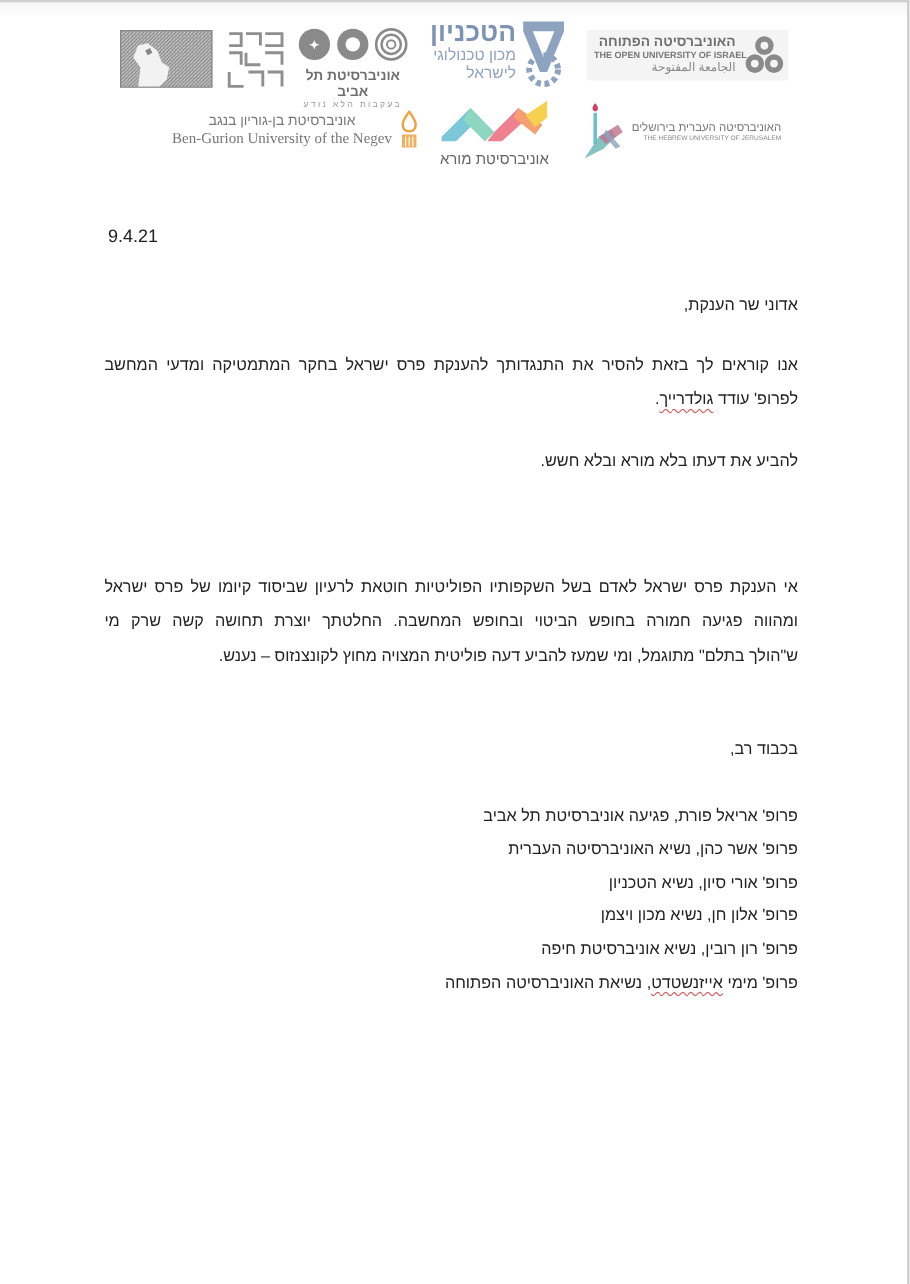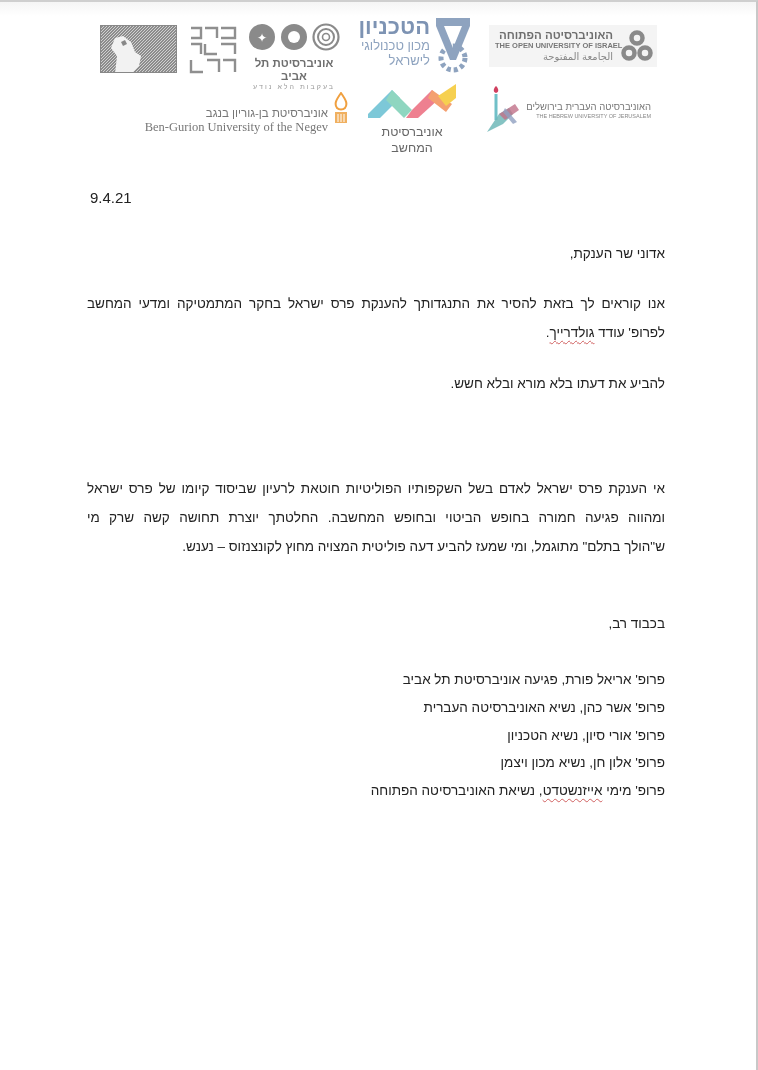--- a/index.html
+++ b/index.html
@@ -112,40 +112,40 @@
   <svg style="position:absolute; left:132px; top:5px;" width="32" height="32" viewBox="0 0 32 32">
     <g fill="none" stroke="#8a8a8a" stroke-width="4.5">
       <circle cx="16" cy="8" r="5.5"></circle>
       <circle cx="8" cy="23" r="5.5"></circle>
       <circle cx="24" cy="23" r="5.5"></circle>
     </g>
   </svg>
 </div>
 
 <div class="logo" style="left:142px; top:92px; width:208px; height:34px;">
-  <div style="position:absolute; left:0; top:2px; width:186px; text-align:right;margin-top:12px;">
+  <div style="position:absolute; left:0; top:2px; width:186px; text-align:center;">
     <div class="logo-text" style="direction:rtl; font-size:11.5px; color:#777; line-height:14px;">אוניברסיטת בן-גוריון בנגב</div>
     <div class="logo-text" style="font-family:'Liberation Serif', 'DejaVu Serif', serif; font-size:12.5px; color:#777; line-height:15px; white-space:nowrap;">Ben-Gurion University of the Negev</div>
   </div>
   <svg style="position:absolute; left:190px; top:0;" width="18" height="32" viewBox="0 0 18 32">
     <path d="M9 1 C4 8 2 12 5 16 C7 18 11 18 13 16 C16 12 14 8 9 1 Z" fill="none" stroke="#f0a040" stroke-width="2"></path>
     <path d="M3 20 H15 V31 H3 Z" fill="#f0b060"></path>
     <path d="M6 22 V30 M9 22 V30 M12 22 V30" stroke="#fff" stroke-width="1"></path>
   </svg>
 </div>
 
 <div class="logo" style="left:366px; top:84px; width:92px; height:56px;">
   <svg width="92" height="34" viewBox="0 0 92 34">
     <polygon points="2,30 26,6 34,14 14,34 2,34" fill="#7dc8d8"></polygon>
     <polygon points="26,6 46,26 38,34 20,16" fill="#8fd6c0"></polygon>
     <polygon points="46,26 66,6 74,14 52,34 40,34" fill="#ee8090"></polygon>
     <polygon points="66,6 86,20 80,28 62,14" fill="#f4a070"></polygon>
     <polygon points="72,12 90,0 90,14 80,22" fill="#f6d050"></polygon>
   </svg>
-  <div class="logo-text" style="direction:rtl; text-align:center; font-size:12.5px; color:#666; line-height:16px; margin-top:2px;">אוניברסיטת המחשב</div>
+  <div class="logo-text" style="direction:rtl; text-align:center; font-size:12.5px; color:#666; line-height:16px; margin-top:2px;">אוניברסיטת מורא</div>
 </div>
 
 <div class="logo" style="left:485px; top:84px; width:170px; height:52px;">
   <svg style="position:absolute; left:0; top:0;" width="40" height="50" viewBox="0 0 40 50">
     <path d="M11 2 C8 5 8 8 11 9 C14 8 14 5 11 2 Z" fill="#d04060"></path>
     <rect x="9.5" y="10" width="3" height="26" fill="#70c0c8"></rect>
     <path d="M2 48 L14 30 L24 24 L28 30 L18 40 Z" fill="#70b8b8" opacity="0.85"></path>
     <path d="M14 30 L30 20 L34 26 L20 36 Z" fill="#c07088" opacity="0.8"></path>
     <path d="M20 24 L32 38 L28 40 L18 28 Z" fill="#90a0c0" opacity="0.8"></path>
   </svg>
@@ -179,15 +179,16 @@
 
   <div class="rtl-block closing">
     <span class="line">בכבוד רב,</span>
   </div>
 
   <div class="rtl-block sigs">
     <span class="line">פרופ' אריאל פורת, פגיעה אוניברסיטת תל אביב</span>
     <span class="line">פרופ' אשר כהן, נשיא האוניברסיטה העברית</span>
     <span class="line">פרופ' אורי סיון, נשיא הטכניון</span>
     <span class="line">פרופ' אלון חן, נשיא מכון ויצמן</span>
+    <span class="line">פרופ' רון רובין, נשיא אוניברסיטת חיפה</span>
     <span class="line"><span>פרופ' מימי </span><span class="spell">אייזנשטדט</span><span>, נשיאת האוניברסיטה הפתוחה</span></span>
   </div>
 </div>
 
 </body></html>

